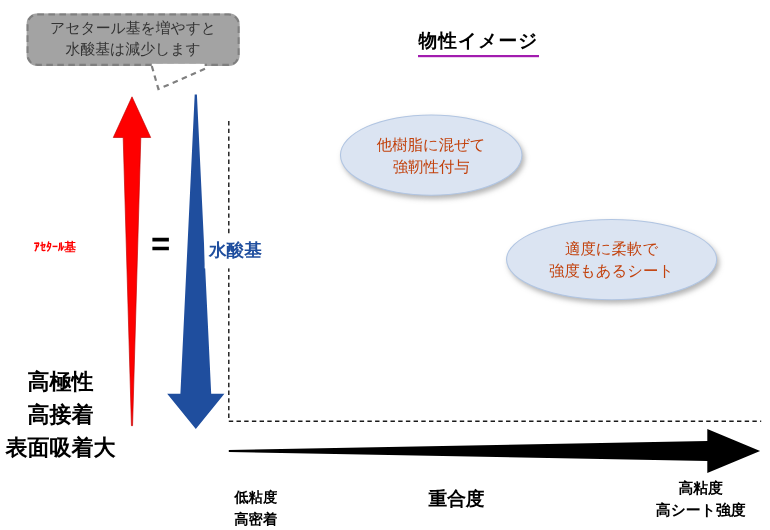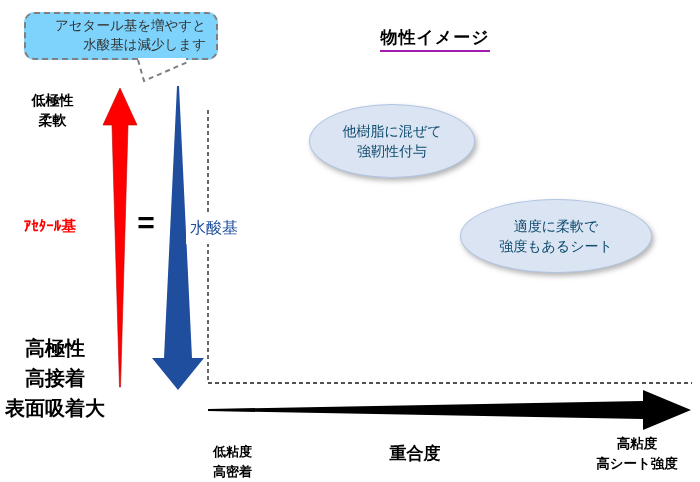--- a/index.html
+++ b/index.html
@@ -9,22 +9,22 @@
   }
   .abs{position:absolute;}
   .pre{white-space:pre-line;}
   svg{display:block;}
 
   
   .callout{
     left:24px;top:12px;width:170px;
     border:2px dashed var(--callout-border,#7f7f7f);
     border-radius:10px;padding:3px 10px;
-    font-size:13.5px;line-height:1.4;color:#333;text-align:right;
-    background:#7dd3fc;z-index:6;
+    font-size:13.5px;line-height:1.4;color:#333;text-align:center;
+    background:#a3a3a3;z-index:6;
   }
   .callout-gap{left:138px;top:58px;width:48px;height:5px;background:#fff;z-index:7;}
   .callout-tail{left:132px;top:59px;z-index:8;}
 
   
   .title-wrap{left:330px;top:26px;width:210px;text-align:center;z-index:4;}
   .title-text{
     display:inline-block;font-size:17px;font-weight:700;letter-spacing:1px;
     border-bottom:2px solid #a21caf;padding-bottom:1px;
   }
@@ -37,35 +37,35 @@
   .red-arrow polygon{fill:var(--acetal-red,#FE0000);stroke:#c00000;stroke-width:0.6;}
   .blue-arrow{left:150px;top:84px;z-index:2;}
   .blue-arrow polygon{fill:var(--hydroxyl-blue,#1F4E9E);}
   .black-arrow{left:205px;top:388px;z-index:2;}
   .black-arrow polygon{fill:#000;}
 
   
   .lbl{font-weight:700;text-align:center;z-index:5;}
   .lbl-top{left:10px;top:90px;width:85px;font-size:14px;line-height:1.45;}
   .lbl-bottom{left:5px;top:333px;width:100px;font-size:20px;line-height:1.5;}
-  .lbl-acetal{left:0;top:217px;width:100px;font-size:15px;color:var(--acetal-red,#FE0000);}
+  .lbl-acetal{left:0;top:217px;width:100px;font-size:11px;color:var(--acetal-red,#FE0000);}
   .lbl-equals{left:126px;top:203px;width:40px;font-size:30px;line-height:40px;font-weight:700;text-align:center;z-index:5;}
   .lbl-hydroxyl{
     left:186px;top:213px;font-size:16px;color:var(--hydroxyl-blue,#1F4E9E);
-    background:#fff;padding:5px 4px;z-index:5;font-weight:400;
+    background:#fff;padding:5px 4px;z-index:5;font-weight:700;
   }
 
   
   .bubble{
     background:var(--bubble-fill,#DBE4F2);
     border:1px solid var(--bubble-border,#B1C5E2);
     border-radius:50%;
     box-shadow:2px 3px 5px rgba(110,110,110,0.5);
     display:flex;align-items:center;justify-content:center;
-    text-align:center;font-size:14px;line-height:1.45;color:#0c4a6e;
+    text-align:center;font-size:14px;line-height:1.45;color:#c2410c;
     z-index:3;
   }
   .bubble-1{left:309px;top:104px;width:164px;height:72px;}
   .bubble-2{left:460px;top:199px;width:190px;height:72px;}
   .bubble-3{left:233px;top:280px;width:174px;height:73px;}
 
   
   .x-left{left:195px;top:442px;width:75px;font-size:13px;line-height:1.5;}
   .x-mid{left:360px;top:442px;width:110px;font-size:17px;}
   .x-right{left:578px;top:434px;width:118px;font-size:13.5px;line-height:1.5;}
@@ -96,22 +96,20 @@
   </svg>
 
   <svg class="abs blue-arrow" width="56" height="312" viewBox="0 0 56 312">
     <polygon points="27,2 14,274 2,274 28,306 54,274 42,274 29,2"></polygon>
   </svg>
 
   <svg class="abs black-arrow" width="490" height="44" viewBox="0 0 490 44">
     <polygon points="3,21 438,13 438,2 486,22 438,42 438,31 3,23"></polygon>
   </svg>
 
-  <div class="abs lbl lbl-top pre">低極性
-柔軟</div>
   <div class="abs lbl lbl-bottom pre">高極性
 高接着
 表面吸着大</div>
   <div class="abs lbl lbl-acetal">ｱｾﾀｰﾙ基</div>
   <div class="abs lbl-equals">=</div>
   <div class="abs lbl-hydroxyl">水酸基</div>
 
   <div class="abs bubble bubble-1 pre">他樹脂に混ぜて
 強靭性付与</div>
   <div class="abs bubble bubble-2 pre">適度に柔軟で

